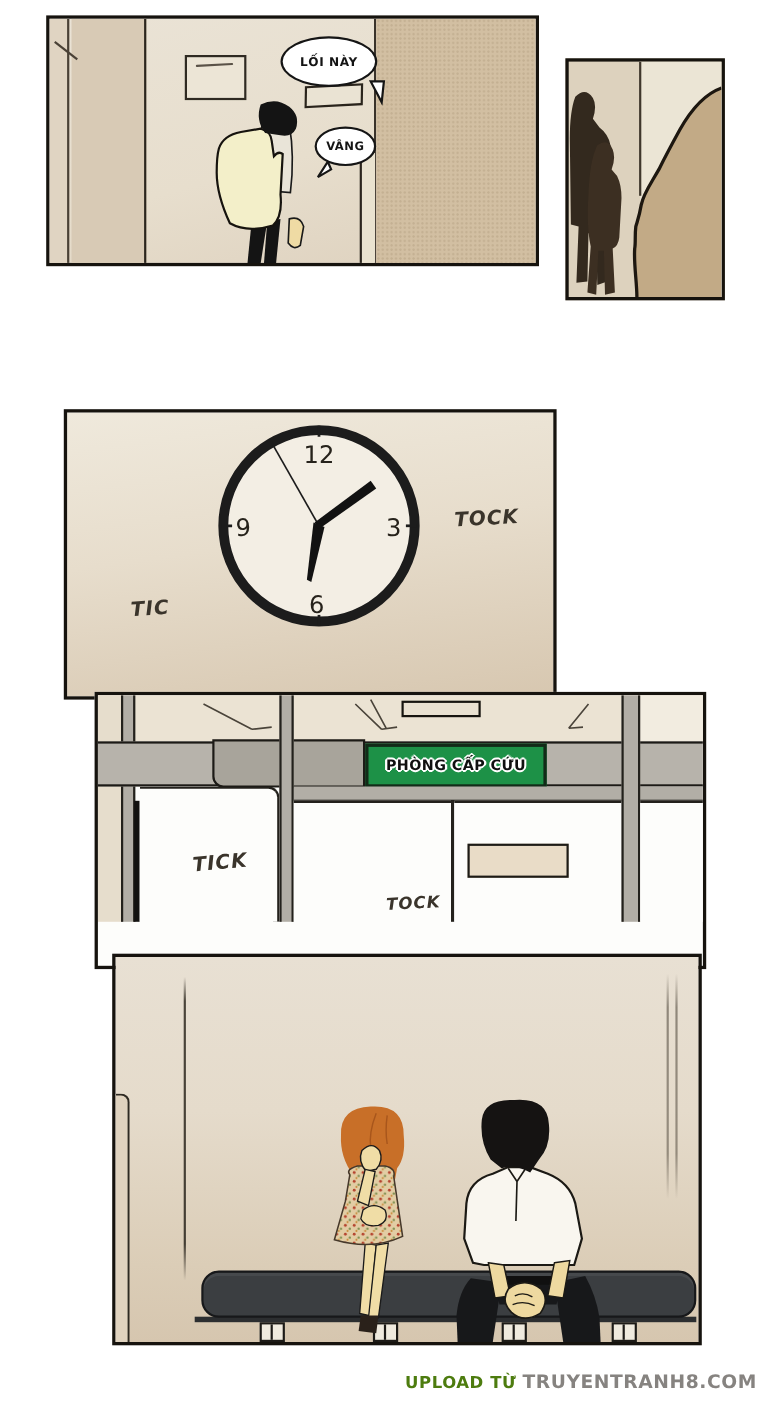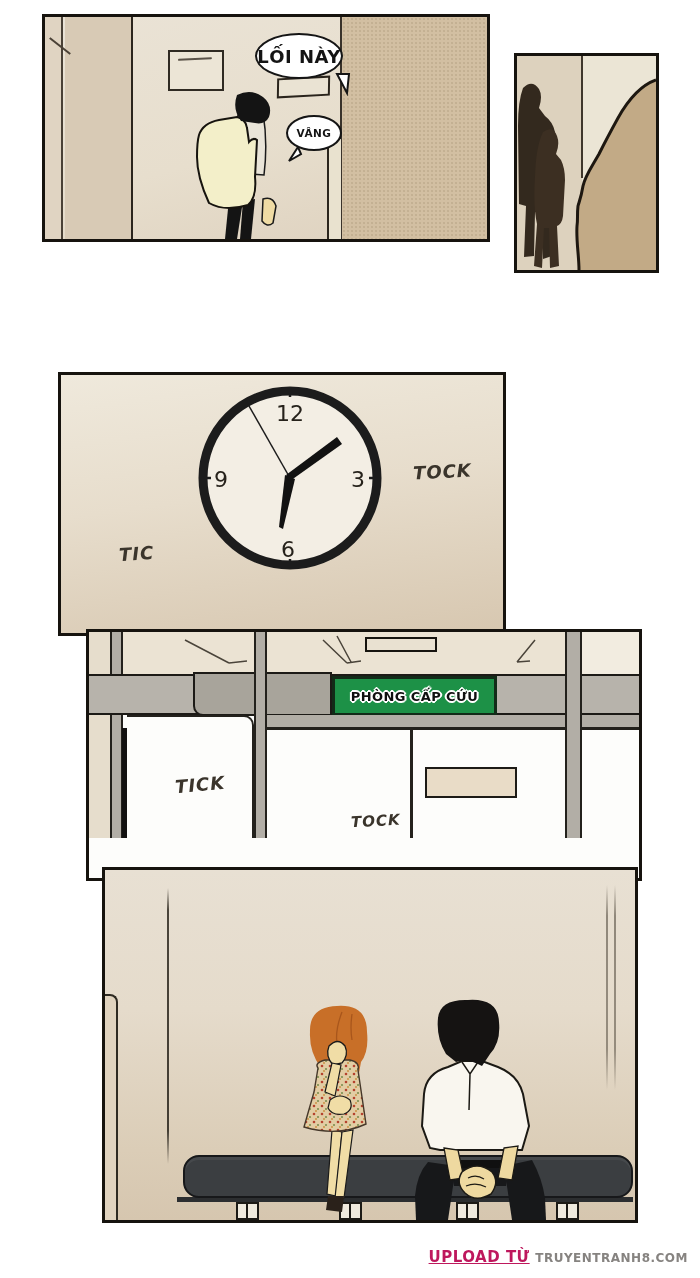--- a/index.html
+++ b/index.html
@@ -16,21 +16,21 @@
   .door-diag  { left:2px; top:28px; width:26px; height:2px; background:#4a4136; transform:rotate(38deg); }
   .pic-frame  { left:123px; top:33px; width:56px; height:41px; background:#ece5d6; border:2px solid #2f2a22; }
   .pic-squiggle { left:8px; top:6px; width:34px; height:2px; background:#5a5248; transform:rotate(-3deg); border-radius:2px; }
   .corner-line { left:295px; top:0; width:2px; height:222px; background:#39322a; }
   .tan-wall { left:297px; top:0; width:145px; height:222px; background:#d2bfa2;
     background-image:radial-gradient(rgba(110,88,55,.14) 1px, transparent 1.2px); background-size:4px 4px; }
   .door-sliver { left:282px; top:120px; width:14px; height:102px; background:#e9e2cf; border-left:2px solid #2b251d; border-top:2px solid #2b251d; }
   .wall-sign { left:232px; top:60px; width:53px; height:20px; background:#eae3d3; border:2px solid #2a241c; transform:skewY(-4deg) rotate(1deg); }
   .bubble { background:#ffffff; border:2.5px solid #151515; border-radius:50%;
     display:flex; align-items:center; justify-content:center; font-weight:bold; color:#141414; }
-  #bubble-1 { left:210px; top:16px; width:88px; height:46px; font-size:18px; letter-spacing:.5px; }
+  #bubble-1 { left:210px; top:16px; width:88px; height:46px; font-size:11px; letter-spacing:.5px; }
   #bubble-2 { left:241px; top:98px; width:56px; height:36px; font-size:10.5px; letter-spacing:.5px; }
 
   
   #panel-watchers { left:514px; top:53px; width:145px; height:220px; background:#ddd2be; }
   .light-wall { left:65px; top:0; width:74px; height:214px; background:#ebe5d5; }
   .wall-vline { left:64px; top:0; width:2px; height:122px; background:#3f372c; }
 
   
   #panel-clock { left:58px; top:372px; width:448px; height:264px;
     background:linear-gradient(172deg,#efe9dc 0%,#e7ddcc 45%,#d7c7b0 100%); }
@@ -81,22 +81,22 @@
   .bench-underline { left:72px; top:327px; width:456px; height:5px; background:#2c2e30; }
   .bench-leg { position:absolute; top:332px; width:23px; height:18px; background:#efeade; border:2px solid #1c1a16; }
   .bench-leg::after { content:""; position:absolute; left:8px; top:0; width:2px; height:14px; background:#1c1a16; }
   #leg-1 { left:131px; } #leg-2 { left:234px; } #leg-3 { left:351px; } #leg-4 { left:451px; }
   .bench-seat { left:78px; top:285px; width:450px; height:43px; background:#3b3e41;
     border:2.5px solid #17181a; border-radius:16px;
     box-shadow:inset 0 3px 0 rgba(255,255,255,.06); }
 
   
   #footer { position:absolute; top:1247px; right:12px; font-weight:bold; white-space:nowrap; }
-  #footer .prefix { color:#be185d; font-size:15px; letter-spacing:.5px;text-decoration:underline; }
-  #footer .site   { color:#868380; font-size:12px; letter-spacing:.5px; }
+  #footer .prefix { color:#4d7c0f; font-size:15px; letter-spacing:.5px; }
+  #footer .site   { color:#868380; font-size:17px; letter-spacing:.5px; }
 </style>
 </head>
 <body>
 
 <div class="panel" id="panel-hallway">
   <div class="abs door-frame"></div>
   <div class="abs door-slab"></div>
   <div class="abs door-diag"></div>
   <div class="abs pic-frame">
     <div class="abs pic-squiggle"></div>

